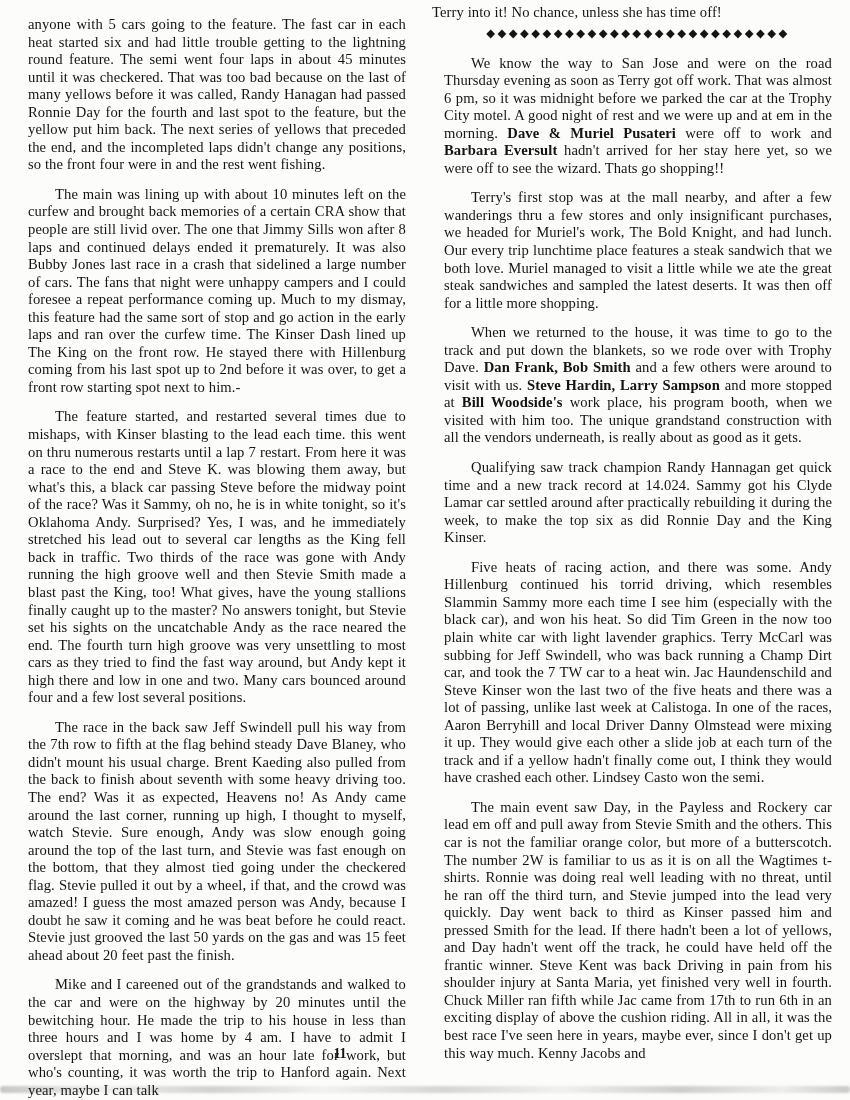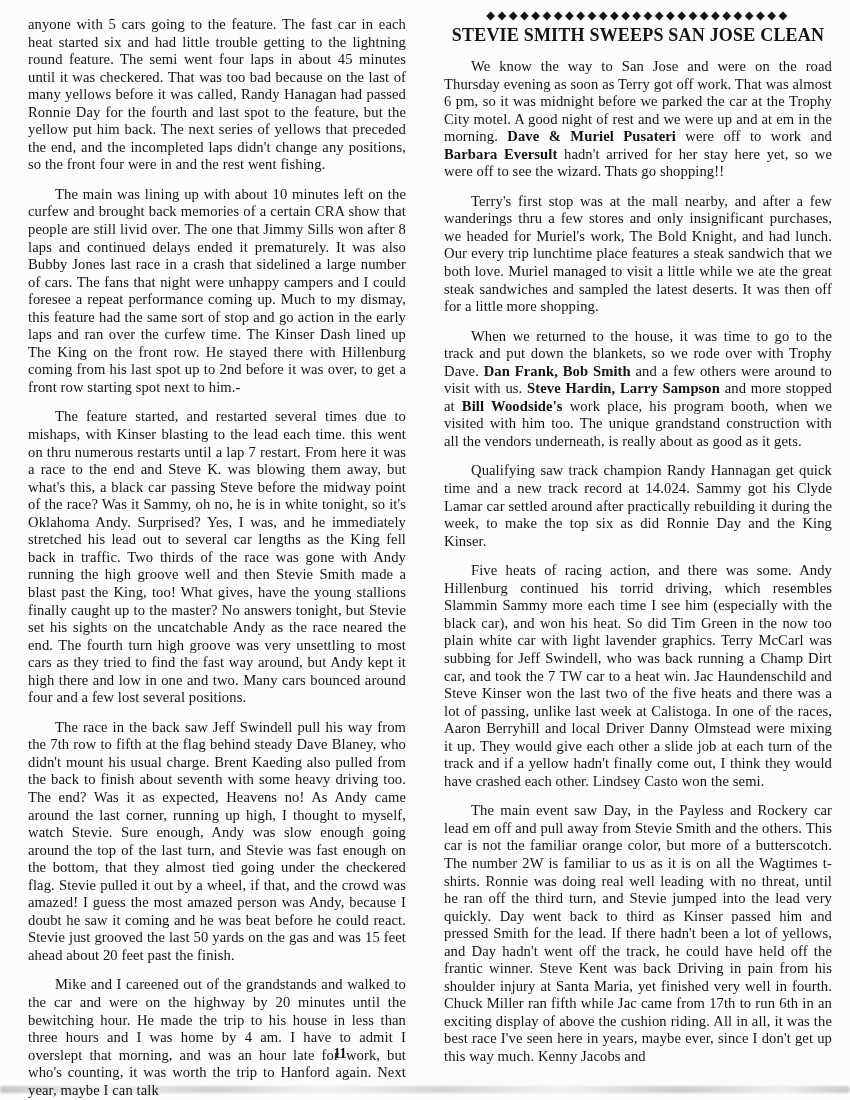--- a/index.html
+++ b/index.html
@@ -71,22 +71,22 @@
 
 <div class="column col-left">
     <p class="para"><span>anyone with 5 cars going to the feature. The fast car in each heat started six and had little trouble getting to the lightning round feature. The semi went four laps in about 45 minutes until it was checkered. That was too bad because on the last of many yellows before it was called, Randy Hanagan had passed Ronnie Day for the fourth and last spot to the feature, but the yellow put him back. The next series of yellows that preceded the end, and the incompleted laps didn't change any positions, so the front four were in and the rest went fishing.</span></p>
     <p class="para indent"><span>The main was lining up with about 10 minutes left on the curfew and brought back memories of a certain CRA show that people are still livid over. The one that Jimmy Sills won after 8 laps and continued delays ended it prematurely. It was also Bubby Jones last race in a crash that sidelined a large number of cars. The fans that night were unhappy campers and I could foresee a repeat performance coming up. Much to my dismay, this feature had the same sort of stop and go action in the early laps and ran over the curfew time. The Kinser Dash lined up The King on the front row. He stayed there with Hillenburg coming from his last spot up to 2nd before it was over, to get a front row starting spot next to him.-</span></p>
     <p class="para indent"><span>The feature started, and restarted several times due to mishaps, with Kinser blasting to the lead each time. this went on thru numerous restarts until a lap 7 restart. From here it was a race to the end and Steve K. was blowing them away, but what's this, a black car passing Steve before the midway point of the race? Was it Sammy, oh no, he is in white tonight, so it's Oklahoma Andy. Surprised? Yes, I was, and he immediately stretched his lead out to several car lengths as the King fell back in traffic. Two thirds of the race was gone with Andy running the high groove well and then Stevie Smith made a blast past the King, too! What gives, have the young stallions finally caught up to the master? No answers tonight, but Stevie set his sights on the uncatchable Andy as the race neared the end. The fourth turn high groove was very unsettling to most cars as they tried to find the fast way around, but Andy kept it high there and low in one and two. Many cars bounced around four and a few lost several positions.</span></p>
     <p class="para indent"><span>The race in the back saw Jeff Swindell pull his way from the 7th row to fifth at the flag behind steady Dave Blaney, who didn't mount his usual charge. Brent Kaeding also pulled from the back to finish about seventh with some heavy driving too. The end? Was it as expected, Heavens no! As Andy came around the last corner, running up high, I thought to myself, watch Stevie. Sure enough, Andy was slow enough going around the top of the last turn, and Stevie was fast enough on the bottom, that they almost tied going under the checkered flag. Stevie pulled it out by a wheel, if that, and the crowd was amazed! I guess the most amazed person was Andy, because I doubt he saw it coming and he was beat before he could react. Stevie just grooved the last 50 yards on the gas and was 15 feet ahead about 20 feet past the finish.</span></p>
     <p class="para indent"><span>Mike and I careened out of the grandstands and walked to the car and were on the highway by 20 minutes until the bewitching hour. He made the trip to his house in less than three hours and I was home by 4 am. I have to admit I overslept that morning, and was an hour late for work, but who's counting, it was worth the trip to Hanford again. Next year, maybe I can talk</span></p>
   </div>
 
 <div class="column col-right">
+  <p class="intro-line">Terry into it! No chance, unless she has time off!</p>
   <div class="diamond-divider">◆◆◆◆◆◆◆◆◆◆◆◆◆◆◆◆◆◆◆◆◆◆◆◆◆◆◆</div>
-  <h2 class="headline">STEVIE SMITH SWEEPS SAN JOSE CLEAN</h2>
   <div>
       <p class="para indent"><span>We know the way to San Jose and were on the road Thursday evening as soon as Terry got off work. That was almost 6 pm, so it was midnight before we parked the car at the Trophy City motel. A good night of rest and we were up and at em in the morning. </span><span class="bold">Dave &amp; Muriel Pusateri</span><span> were off to work and </span><span class="bold">Barbara Eversult</span><span> hadn't arrived for her stay here yet, so we were off to see the wizard.  Thats go shopping!!</span></p>
       <p class="para indent"><span>Terry's first stop was at the mall nearby, and after a few wanderings thru a few stores and only insignificant purchases, we headed for Muriel's work, The Bold Knight, and had lunch. Our every trip lunchtime place features a steak sandwich that we both love. Muriel managed to visit a little while we ate the great steak sandwiches and sampled the latest deserts. It was then off for a little more shopping.</span></p>
       <p class="para indent"><span>When we returned to the house, it was time to go to the track and put down the blankets, so we rode over with Trophy Dave. </span><span class="bold">Dan Frank, Bob Smith</span><span> and a few others were around to visit with us. </span><span class="bold">Steve Hardin, Larry Sampson</span><span> and more stopped at </span><span class="bold">Bill Woodside's</span><span> work place, his program booth, when we visited with him too. The unique grandstand construction with all the vendors underneath, is really about as good as it gets.</span></p>
       <p class="para indent"><span>Qualifying saw track champion Randy Hannagan get quick time and a new track record at 14.024. Sammy got his Clyde Lamar car settled around after practically rebuilding it during the week, to make the top six as did Ronnie Day and the King Kinser.</span></p>
       <p class="para indent"><span>Five heats of racing action, and there was some. Andy Hillenburg continued his torrid driving, which resembles Slammin Sammy more each time I see him (especially with the black car), and won his heat. So did Tim Green in the now too plain white car with light lavender graphics. Terry McCarl was subbing for Jeff Swindell, who was back running a Champ Dirt car, and took the 7 TW car to a heat win. Jac Haundenschild and Steve Kinser won the last two of the five heats and there was a lot of passing, unlike last week at Calistoga. In one of the races, Aaron Berryhill and local Driver Danny Olmstead were mixing it up. They would give each other a slide job at each turn of the track and if a yellow hadn't finally come out, I think they would have crashed each other. Lindsey Casto won the semi.</span></p>
       <p class="para indent"><span>The main event saw Day, in the Payless and Rockery car lead em off and pull away from Stevie Smith and the others. This car is not the familiar orange color, but more of a butterscotch. The number 2W is familiar to us as it is on all the Wagtimes t-shirts. Ronnie was doing real well leading with no threat, until he ran off the third turn, and Stevie jumped into the lead very quickly. Day went back to third as Kinser passed him and pressed Smith for the lead. If there hadn't been a lot of yellows, and Day hadn't went off the track, he could have held off the frantic winner. Steve Kent was back Driving in pain from his shoulder injury at Santa Maria, yet finished very well in fourth. Chuck Miller ran fifth while Jac came from 17th to run 6th in an exciting display of above the cushion riding. All in all, it was the best race I've seen here in years, maybe ever, since I don't get up this way much. Kenny Jacobs and</span></p>
     </div>
 </div>
 

